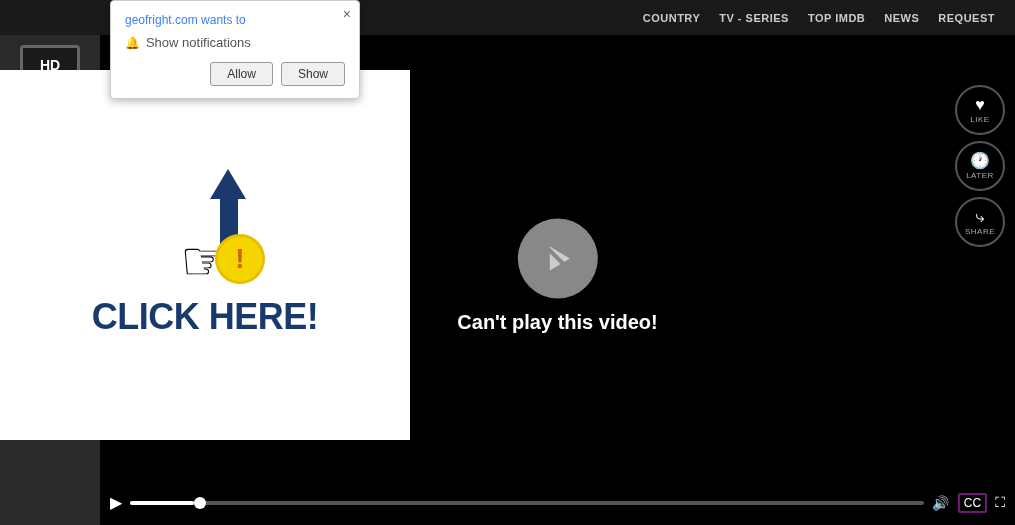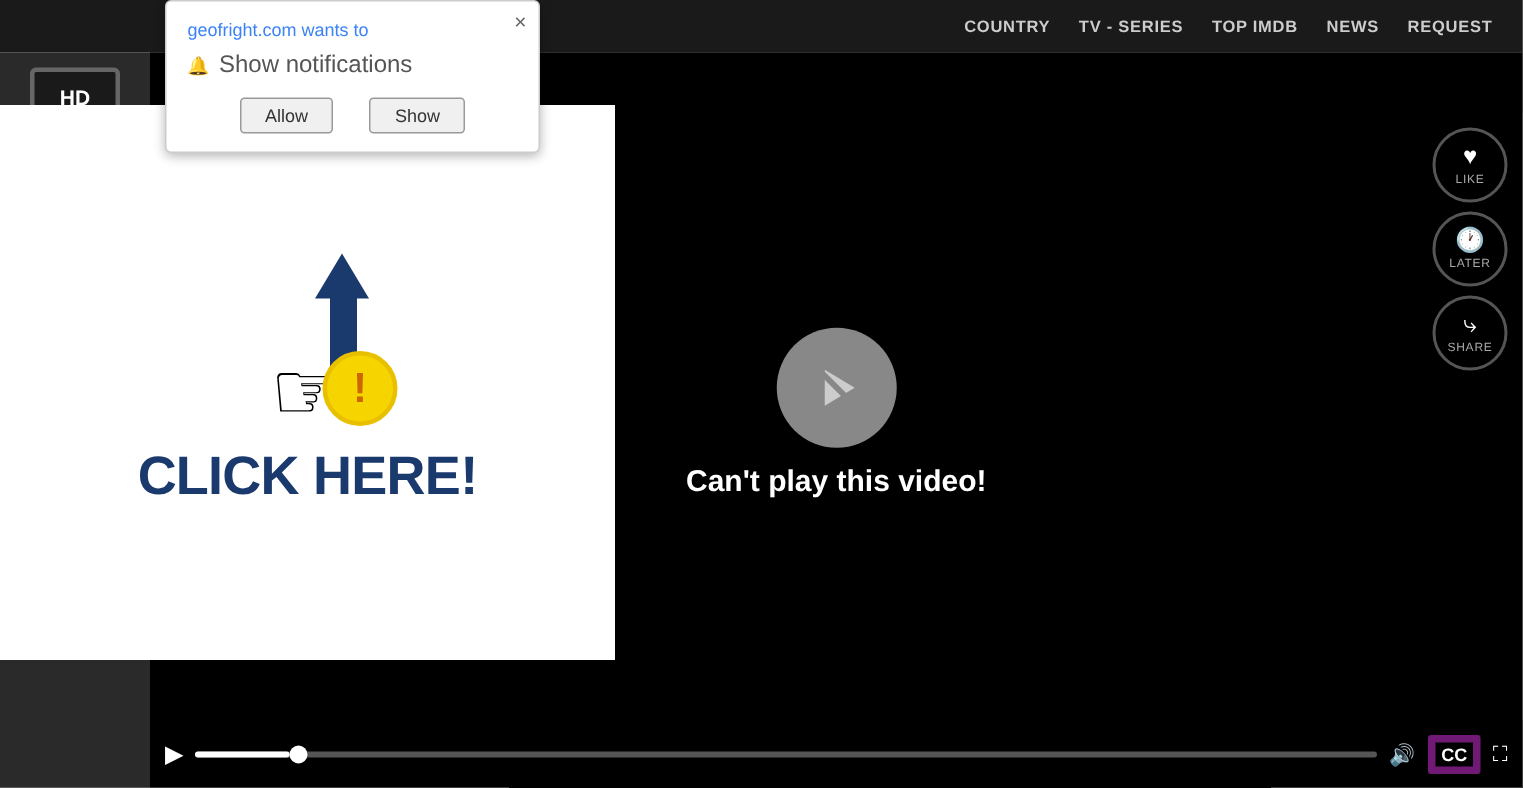--- a/index.html
+++ b/index.html
@@ -69,27 +69,27 @@
       font-size: 12px;
       color: #555;
     }
     .popup-notification-row {
       display: flex;
       align-items: center;
       gap: 6px;
       margin-bottom: 12px;
     }
     .popup-notification-text {
-      font-size: 16px;
+      font-size: 13px;
       color: #555;
     }
     .popup-buttons {
       display: flex;
-      gap: 24px;
-      justify-content: center;
+      gap: 8px;
+      justify-content: flex-end;
     }
     .popup-btn {
       padding: 4px 16px;
       font-size: 12px;
       border: 1px solid #999;
       border-radius: 3px;
       background: #f0f0f0;
       cursor: pointer;
       color: #333;
     }
@@ -275,23 +275,23 @@
       border-radius: 50%;
     }
     .ctrl-volume {
       color: white;
       font-size: 14px;
       cursor: pointer;
     }
     .ctrl-cc {
       color: white;
       font-size: 12px;
-      font-weight: bold;
-      cursor: pointer;
-      border: 5px solid #701a75;
+      font-weight: normal;
+      cursor: pointer;
+      border: 2px solid #701a75;
       padding: 1px 4px;
       border-radius: 2px;
       text-align: center;
     }
     .ctrl-fullscreen {
       color: white;
       font-size: 14px;
       cursor: pointer;
     }
 

